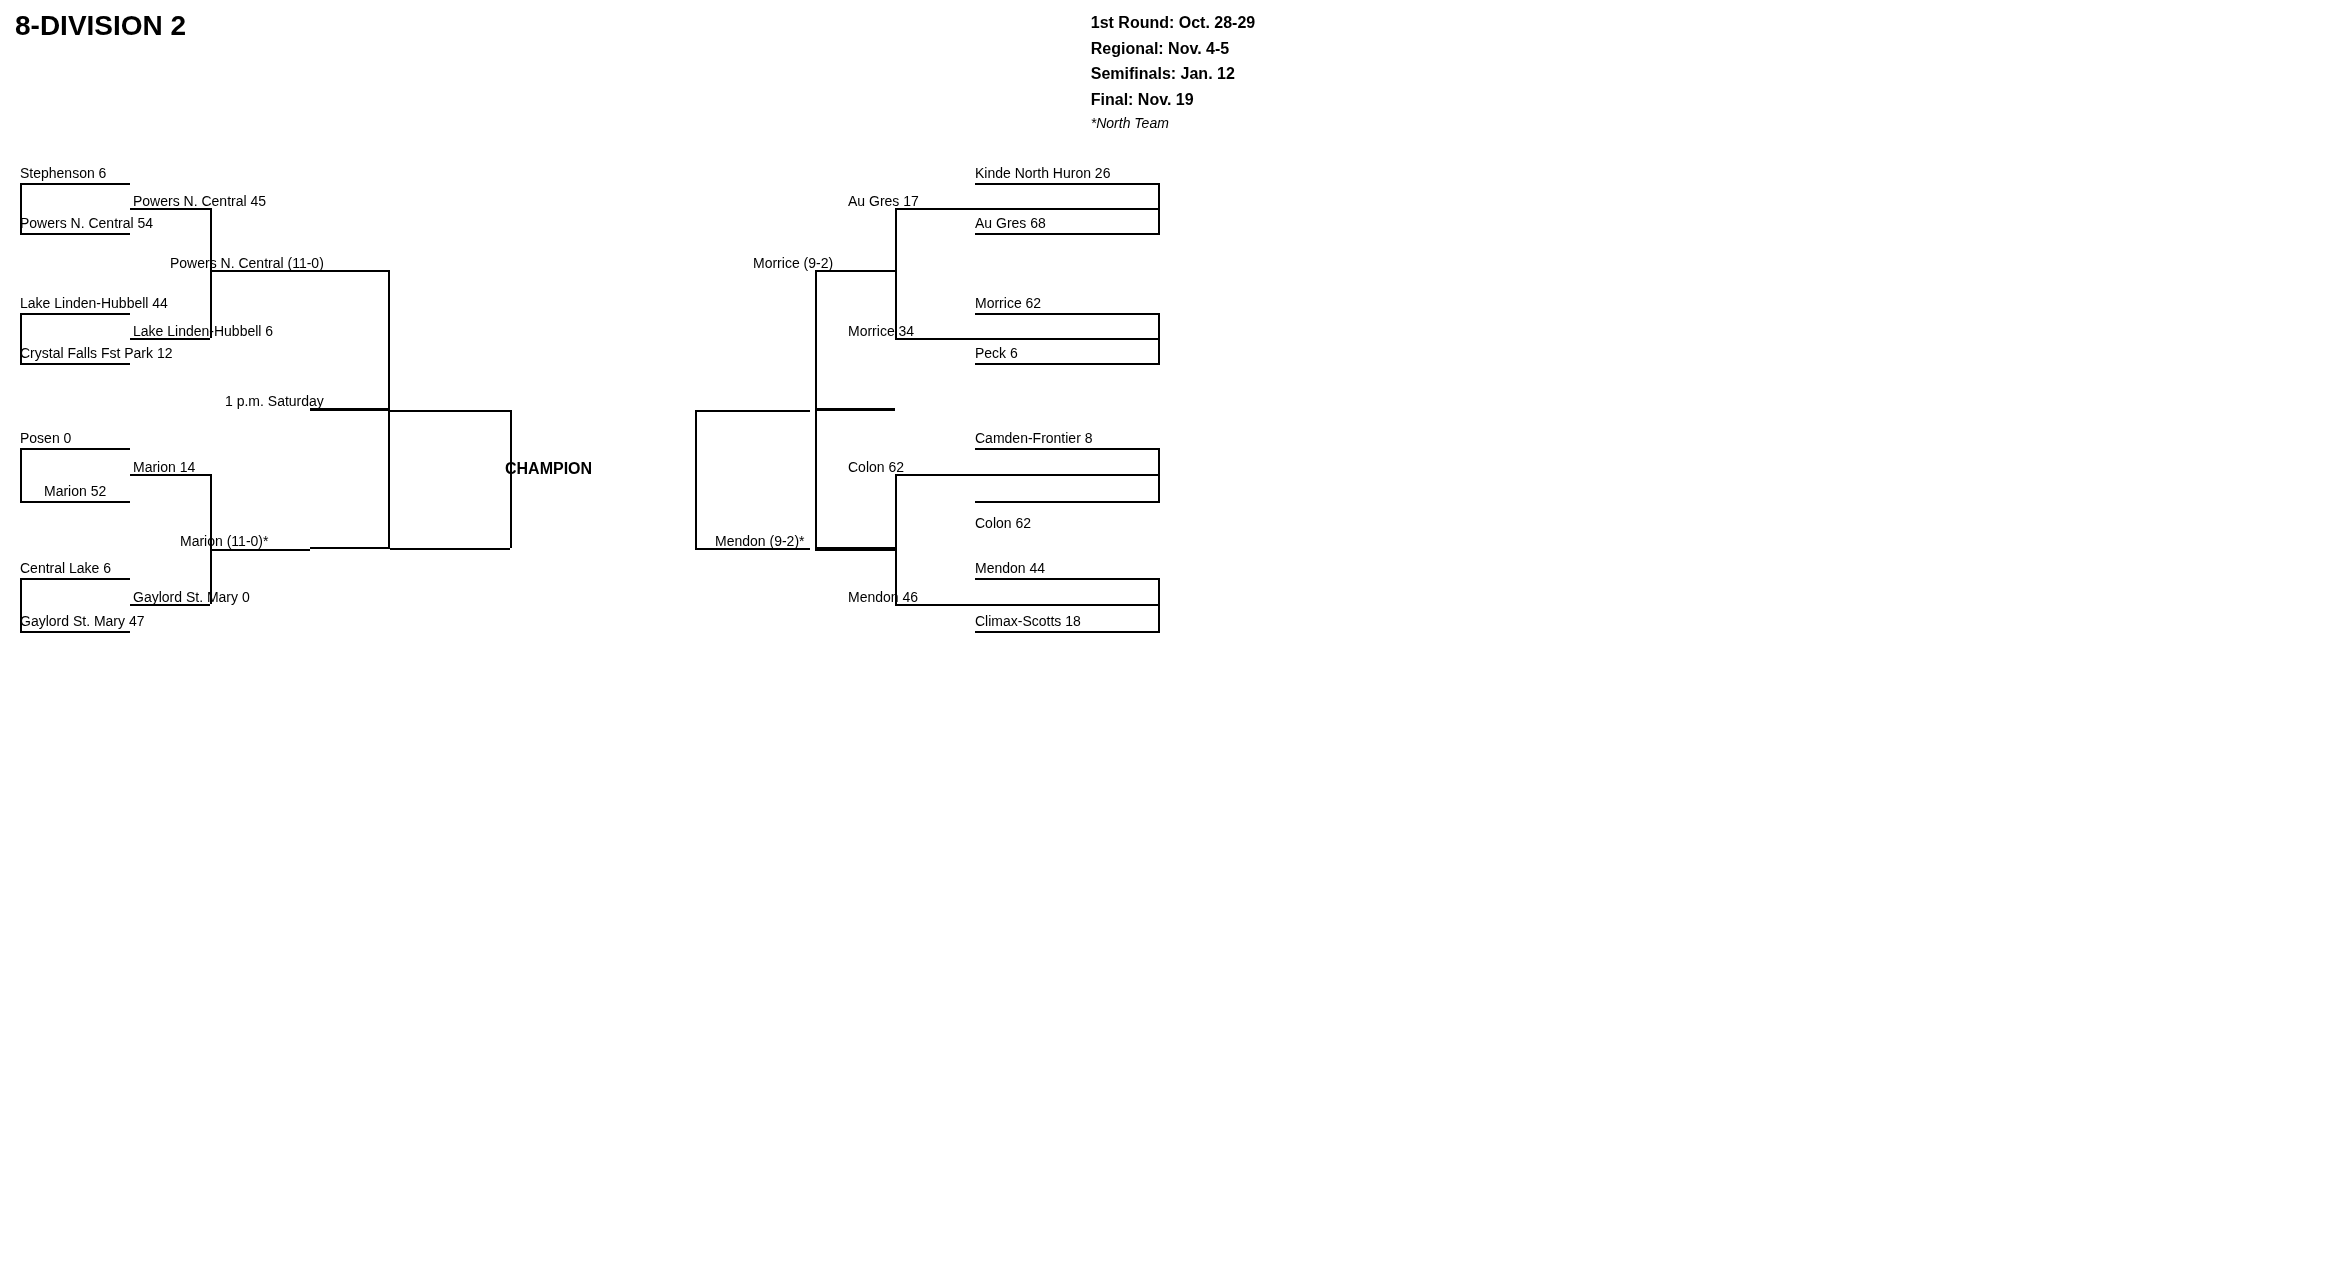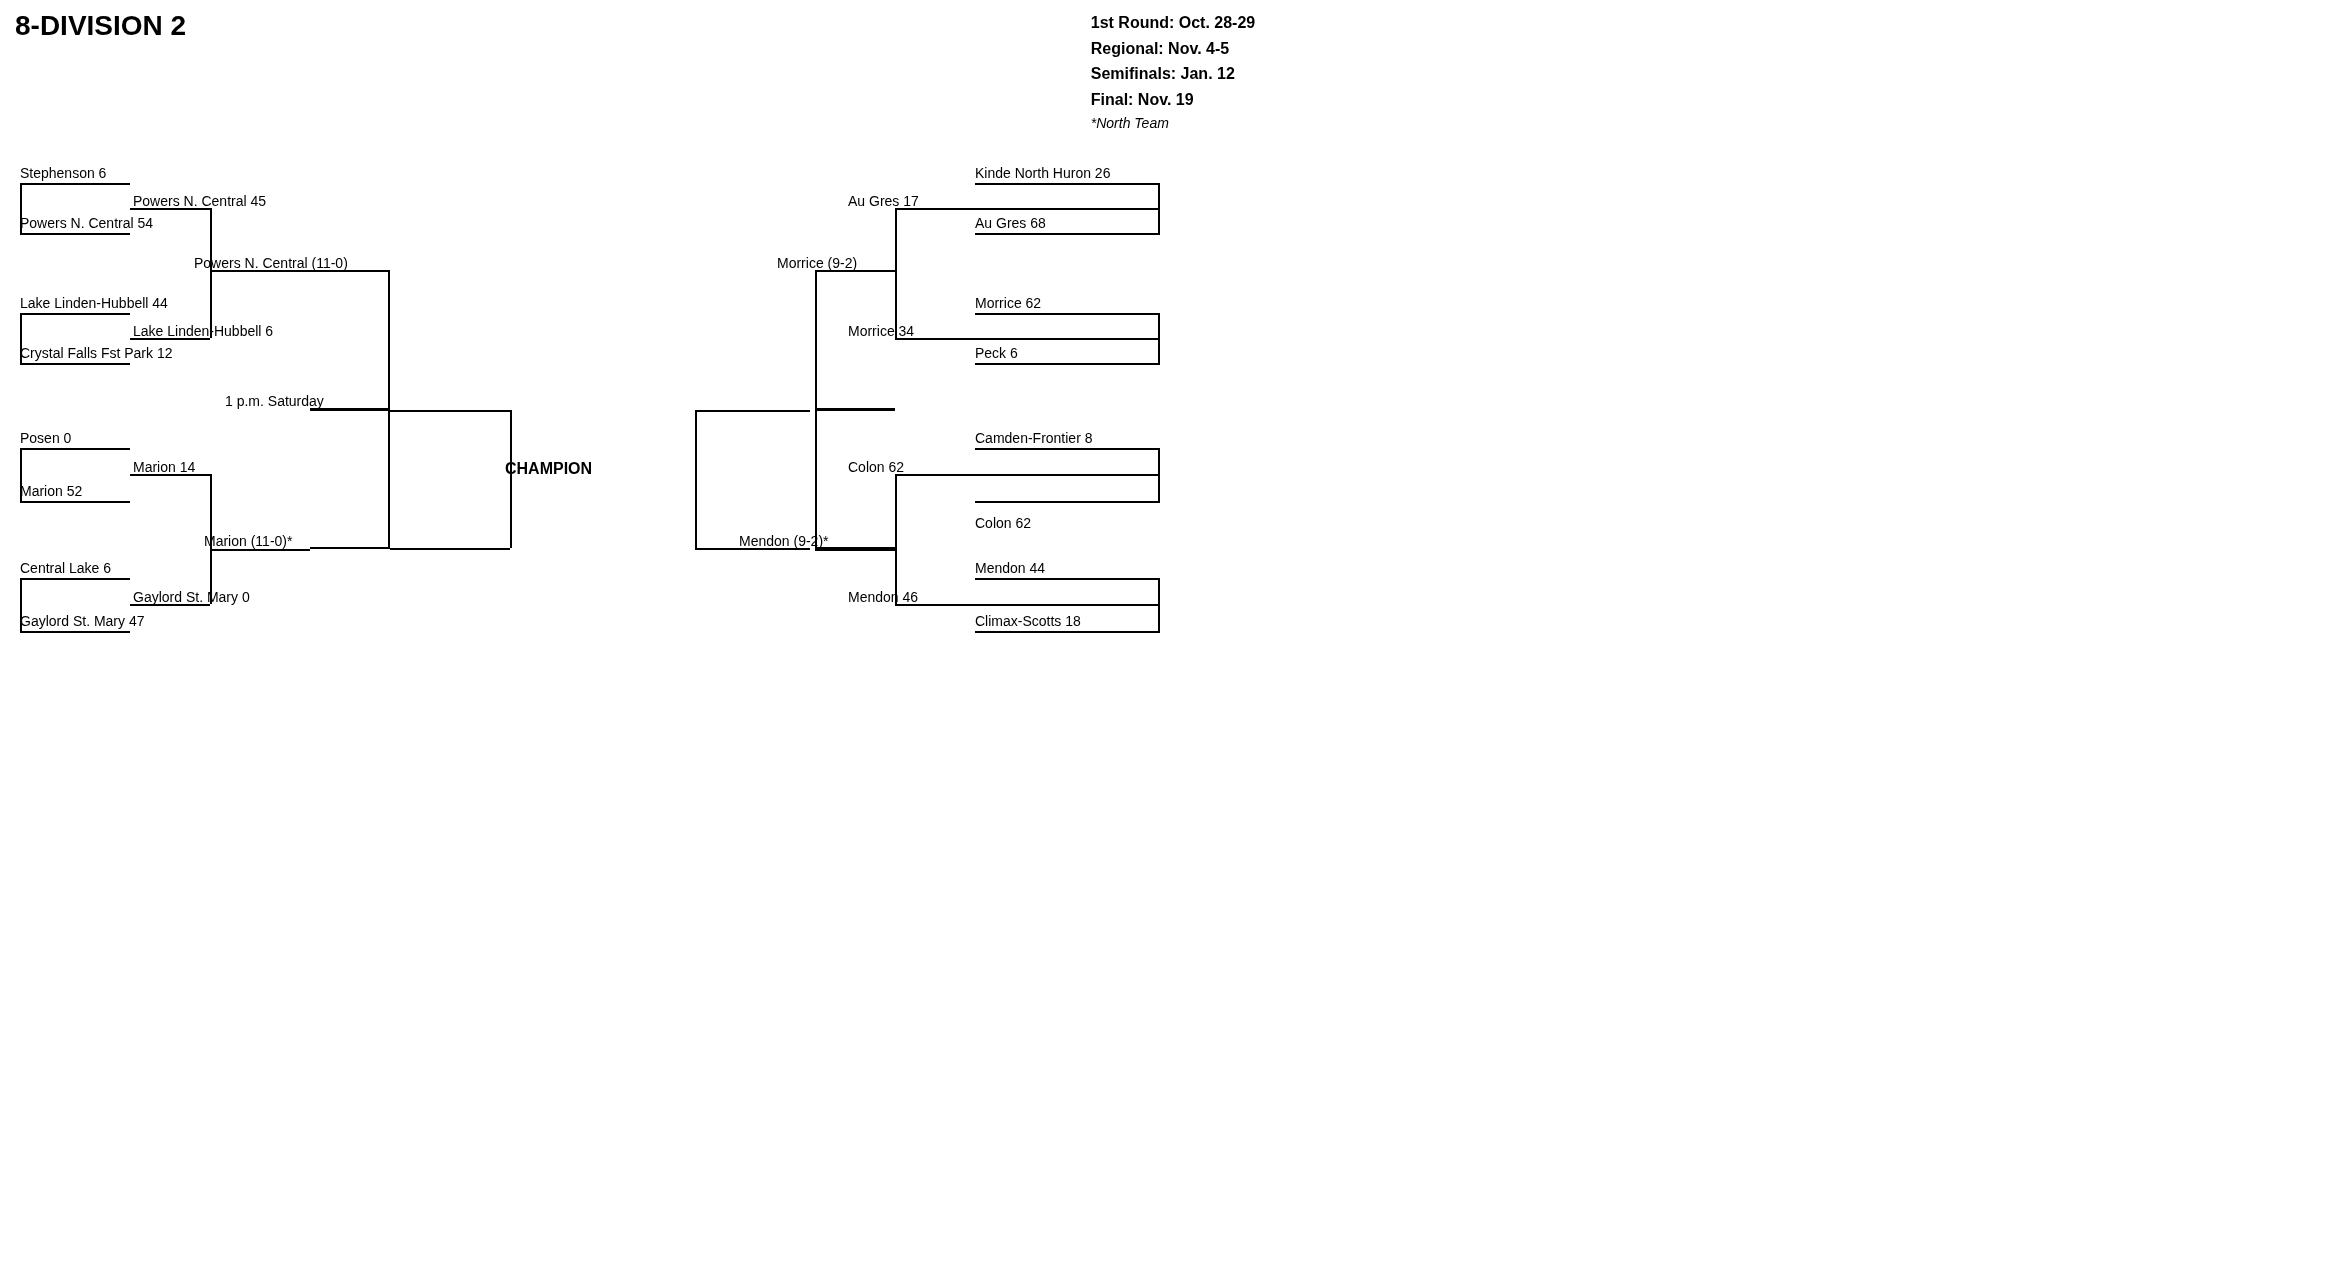--- a/index.html
+++ b/index.html
@@ -42,21 +42,20 @@
     }
     .team-label {
       position: absolute;
       white-space: nowrap;
       font-size: 14px;
     }
     .region-label {
       position: absolute;
       font-size: 14px;
       font-weight: normal;
-      margin-left: 24px;
     }
     .champion-label {
       position: absolute;
       font-weight: bold;
       font-size: 16px;
     }
   </style>
 </head>
 <body>
 
@@ -92,21 +91,21 @@
   <div class="team-label" style="left:118px; top:158px;">Lake Linden-Hubbell 6</div>
   <div style="position:absolute;left:195px;top:105px;width:2px;height:68px;background:#000;"></div>
 
   <div style="position:absolute;left:195px;top:105px;width:100px;height:2px;background:#000;"></div>
 
   <div class="region-label" style="left:155px; top:90px;">Powers N. Central (11-0)</div>
 
   <div style="position:absolute;left:295px;top:105px;width:80px;height:140px;border:2px solid #000;border-left:none;"></div>
 
   <div class="team-label" style="left:5px; top:265px;">Posen 0</div>
-  <div class="team-label" style="left:5px; top:318px;">Marion 52</div>
+  <div class="team-label" style="left:5px; top:318px;padding-left:24px;">Marion 52</div>
   <div style="position:absolute;left:5px;top:283px;width:110px;height:2px;background:#000;"></div>
   <div style="position:absolute;left:5px;top:336px;width:110px;height:2px;background:#000;"></div>
   <div style="position:absolute;left:5px;top:283px;width:2px;height:53px;background:#000;"></div>
   <div style="position:absolute;left:115px;top:309px;width:80px;height:2px;background:#000;"></div>
   <div class="team-label" style="left:118px; top:294px;">Marion 14</div>
   <div style="position:absolute;left:195px;top:309px;width:2px;height:75px;background:#000;"></div>
 
   <div class="team-label" style="left:5px; top:395px;">Central Lake 6</div>
   <div class="team-label" style="left:5px; top:448px;">Gaylord St. Mary 47</div>
   <div style="position:absolute;left:5px;top:413px;width:110px;height:2px;background:#000;"></div>

